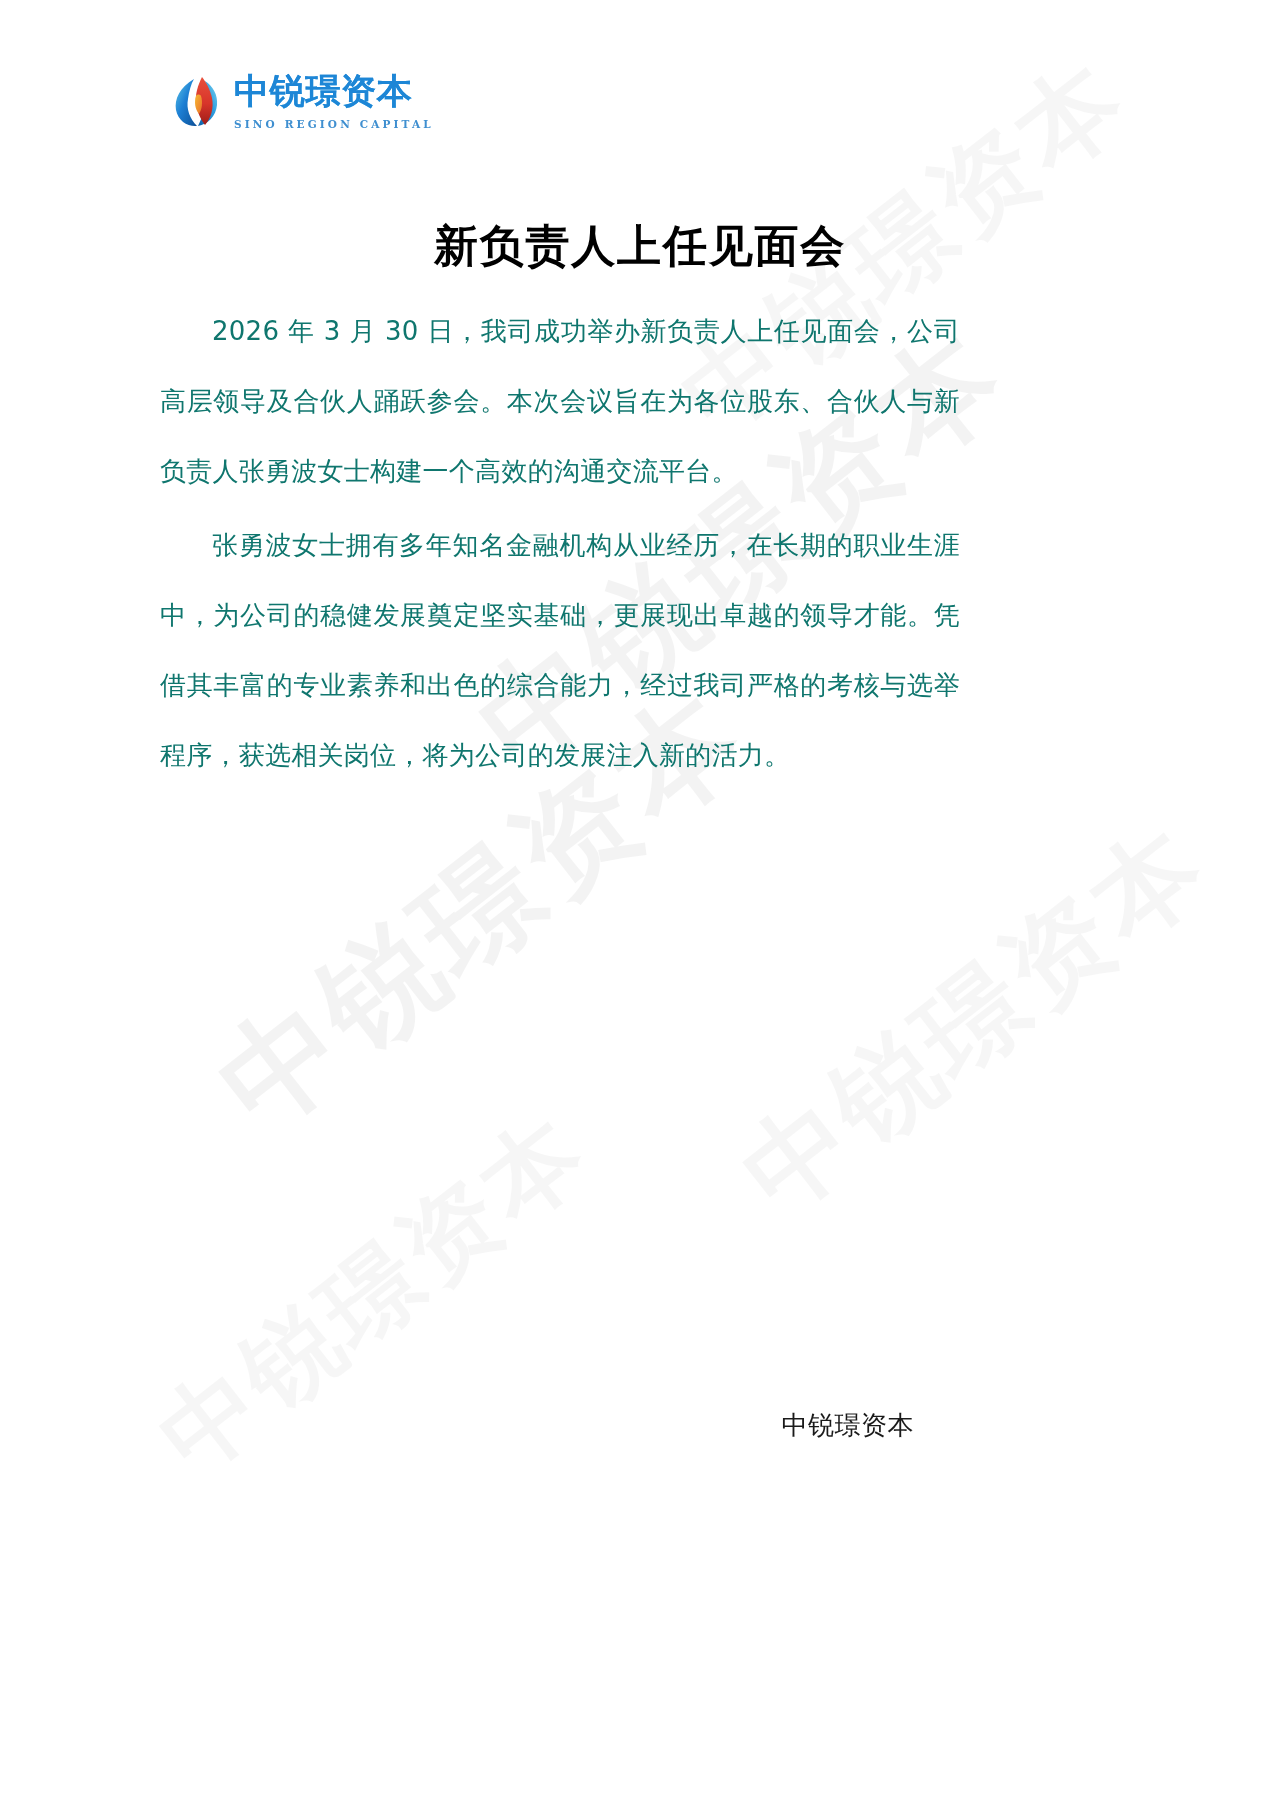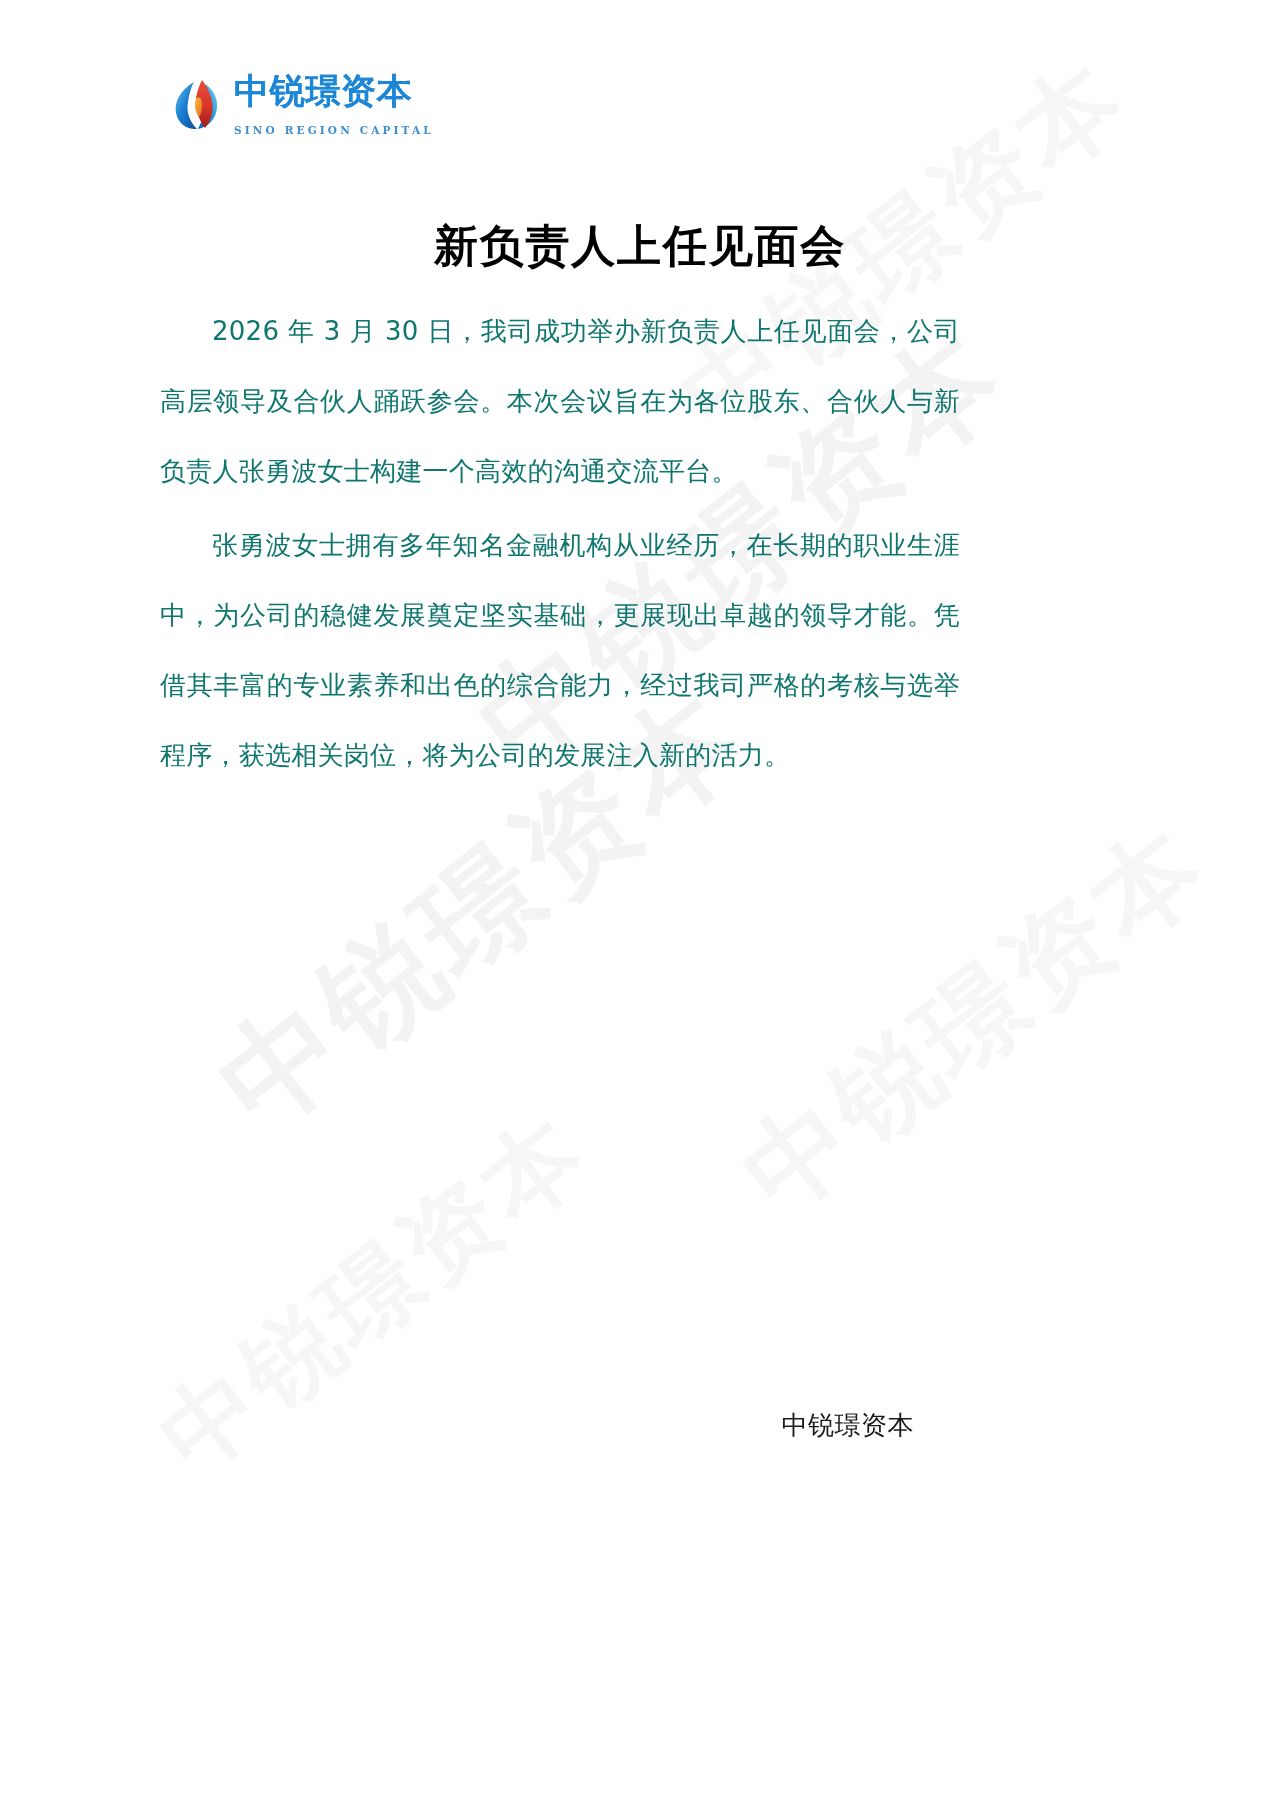--- a/index.html
+++ b/index.html
@@ -77,21 +77,21 @@
     font-size: 35px;
     font-weight: 700;
     letter-spacing: 0.02em;
     background: linear-gradient(180deg, #1c7fd4 0%, #2f9fe0 55%, #55bdea 100%);
     -webkit-background-clip: text;
     background-clip: text;
     color: #1d86d6;
     white-space: nowrap;
   }
   .logo-en {
-    margin-top: 16px;
+    margin-top: 10px;
     font-size: 10.5px;
     font-weight: 700;
     color: #3f8fd0;
     letter-spacing: 0.30em;
     white-space: nowrap;
     font-family: "DejaVu Serif", "Liberation Serif", serif;
   }
 
   
   .doc-title {

